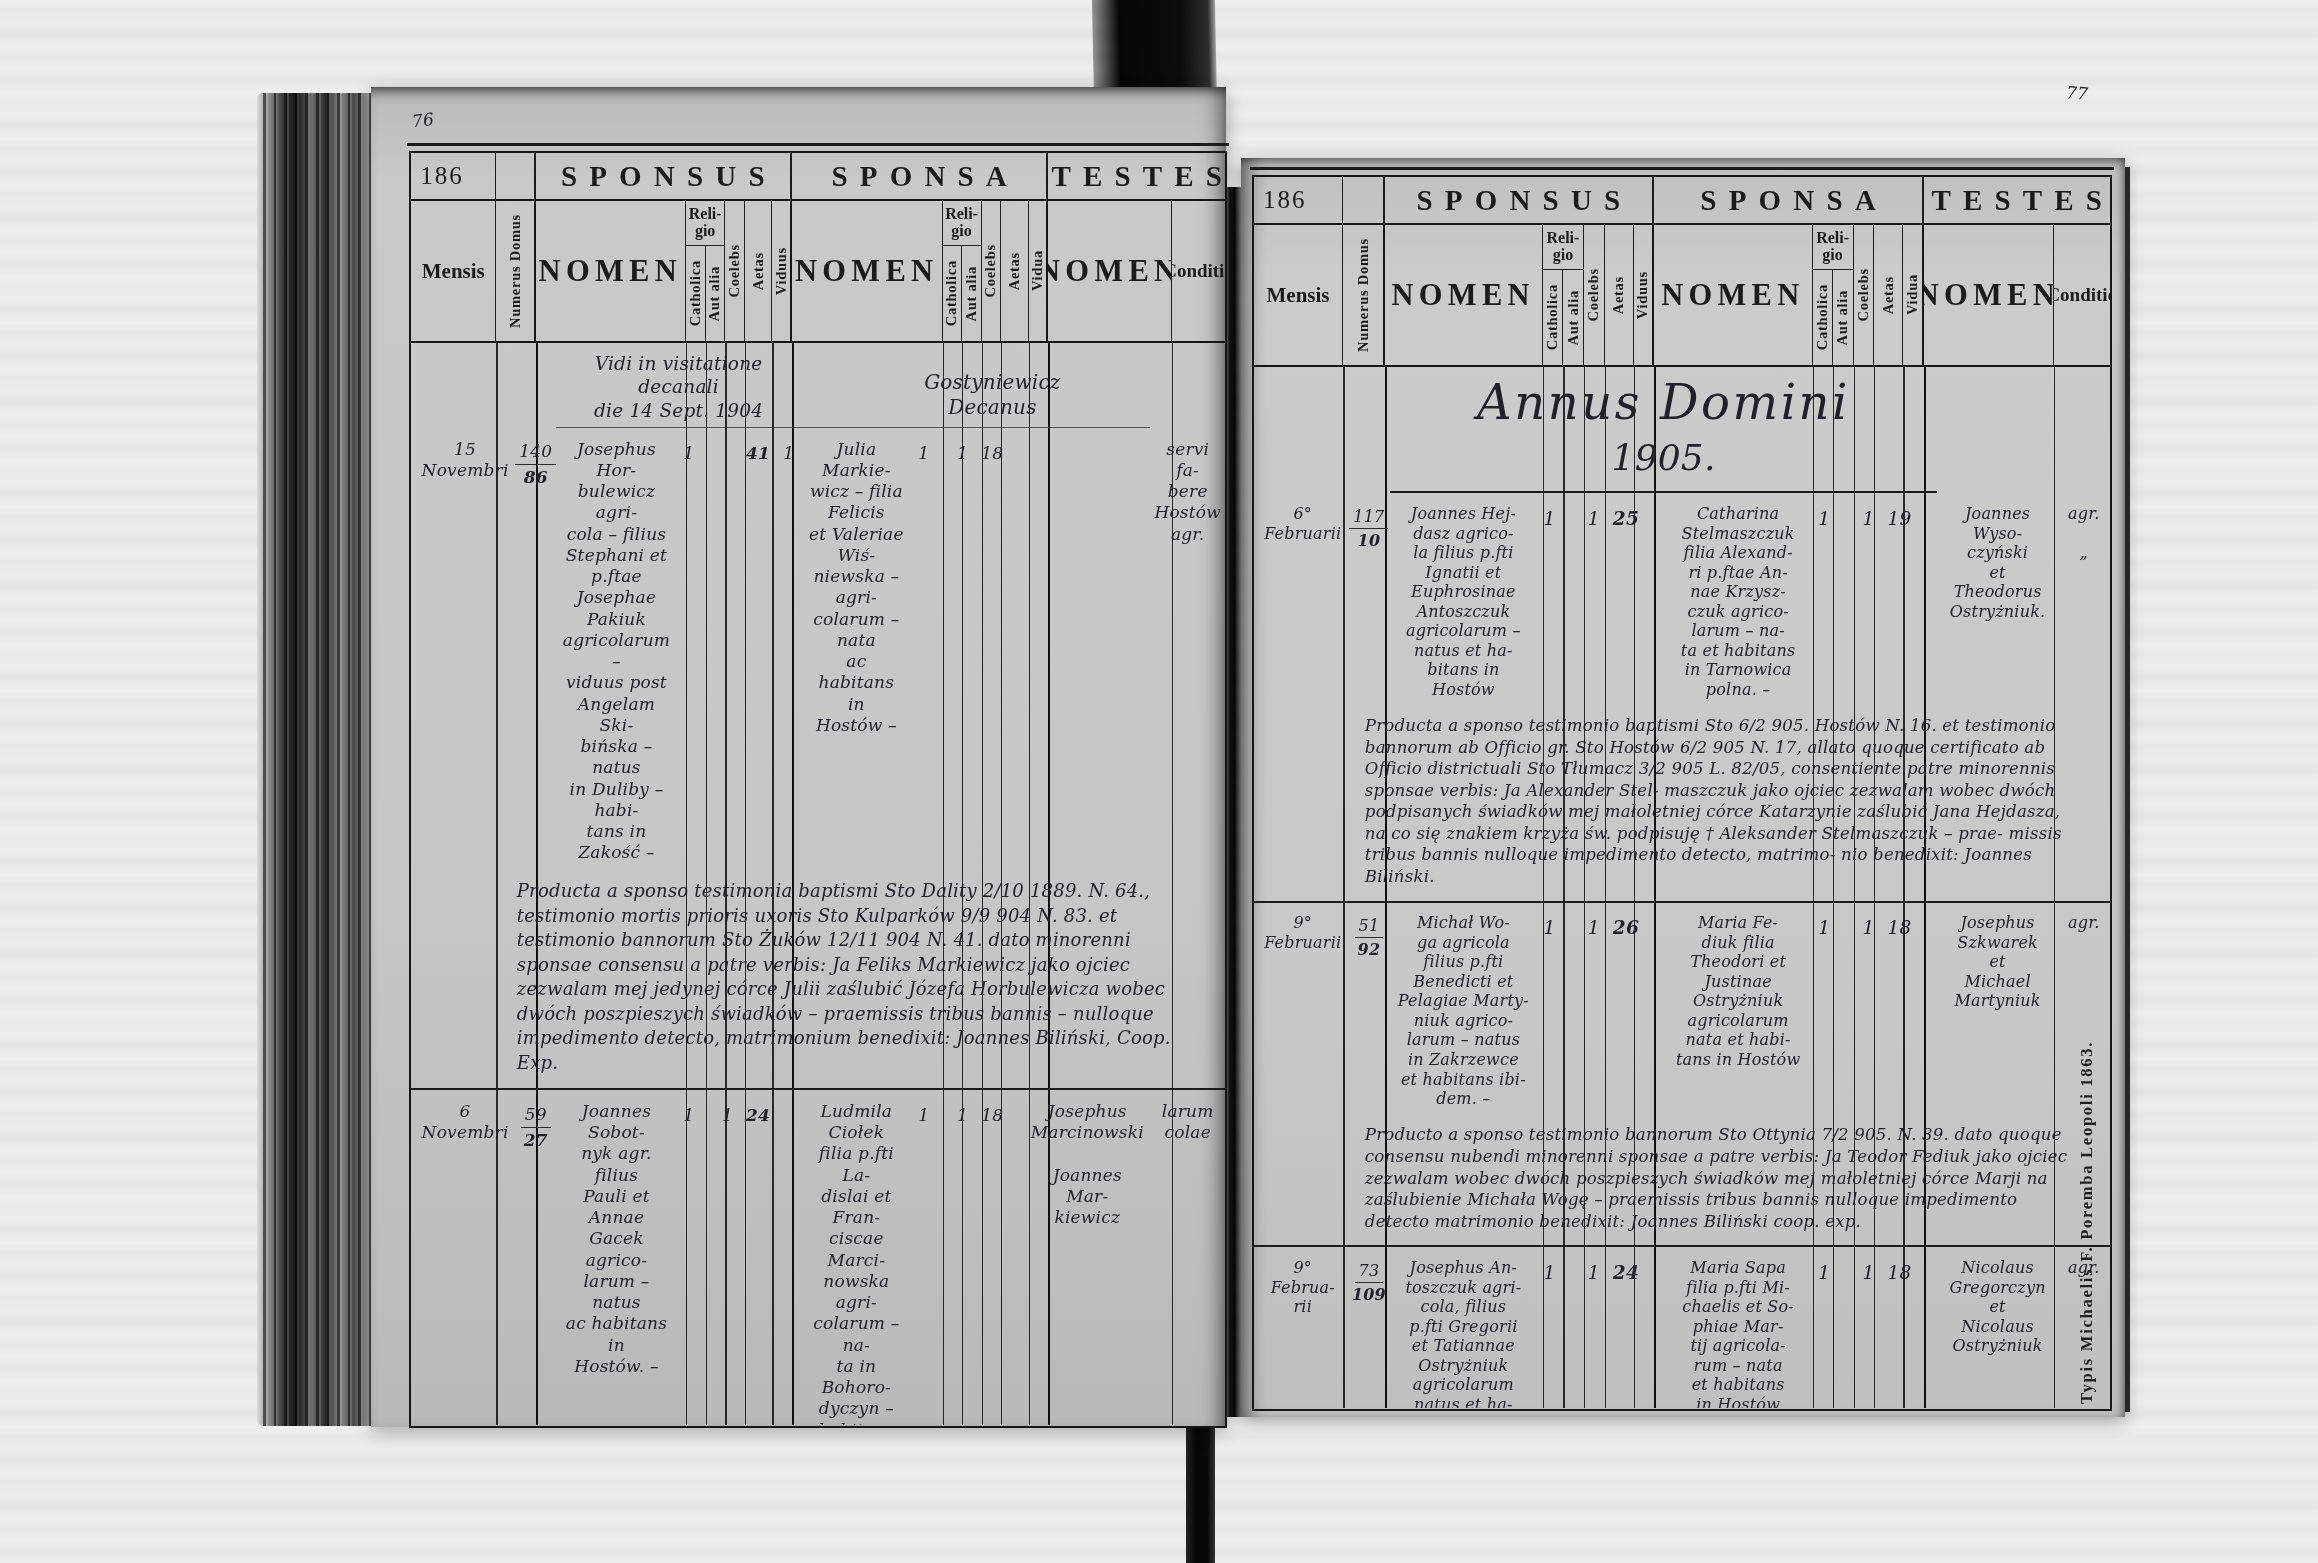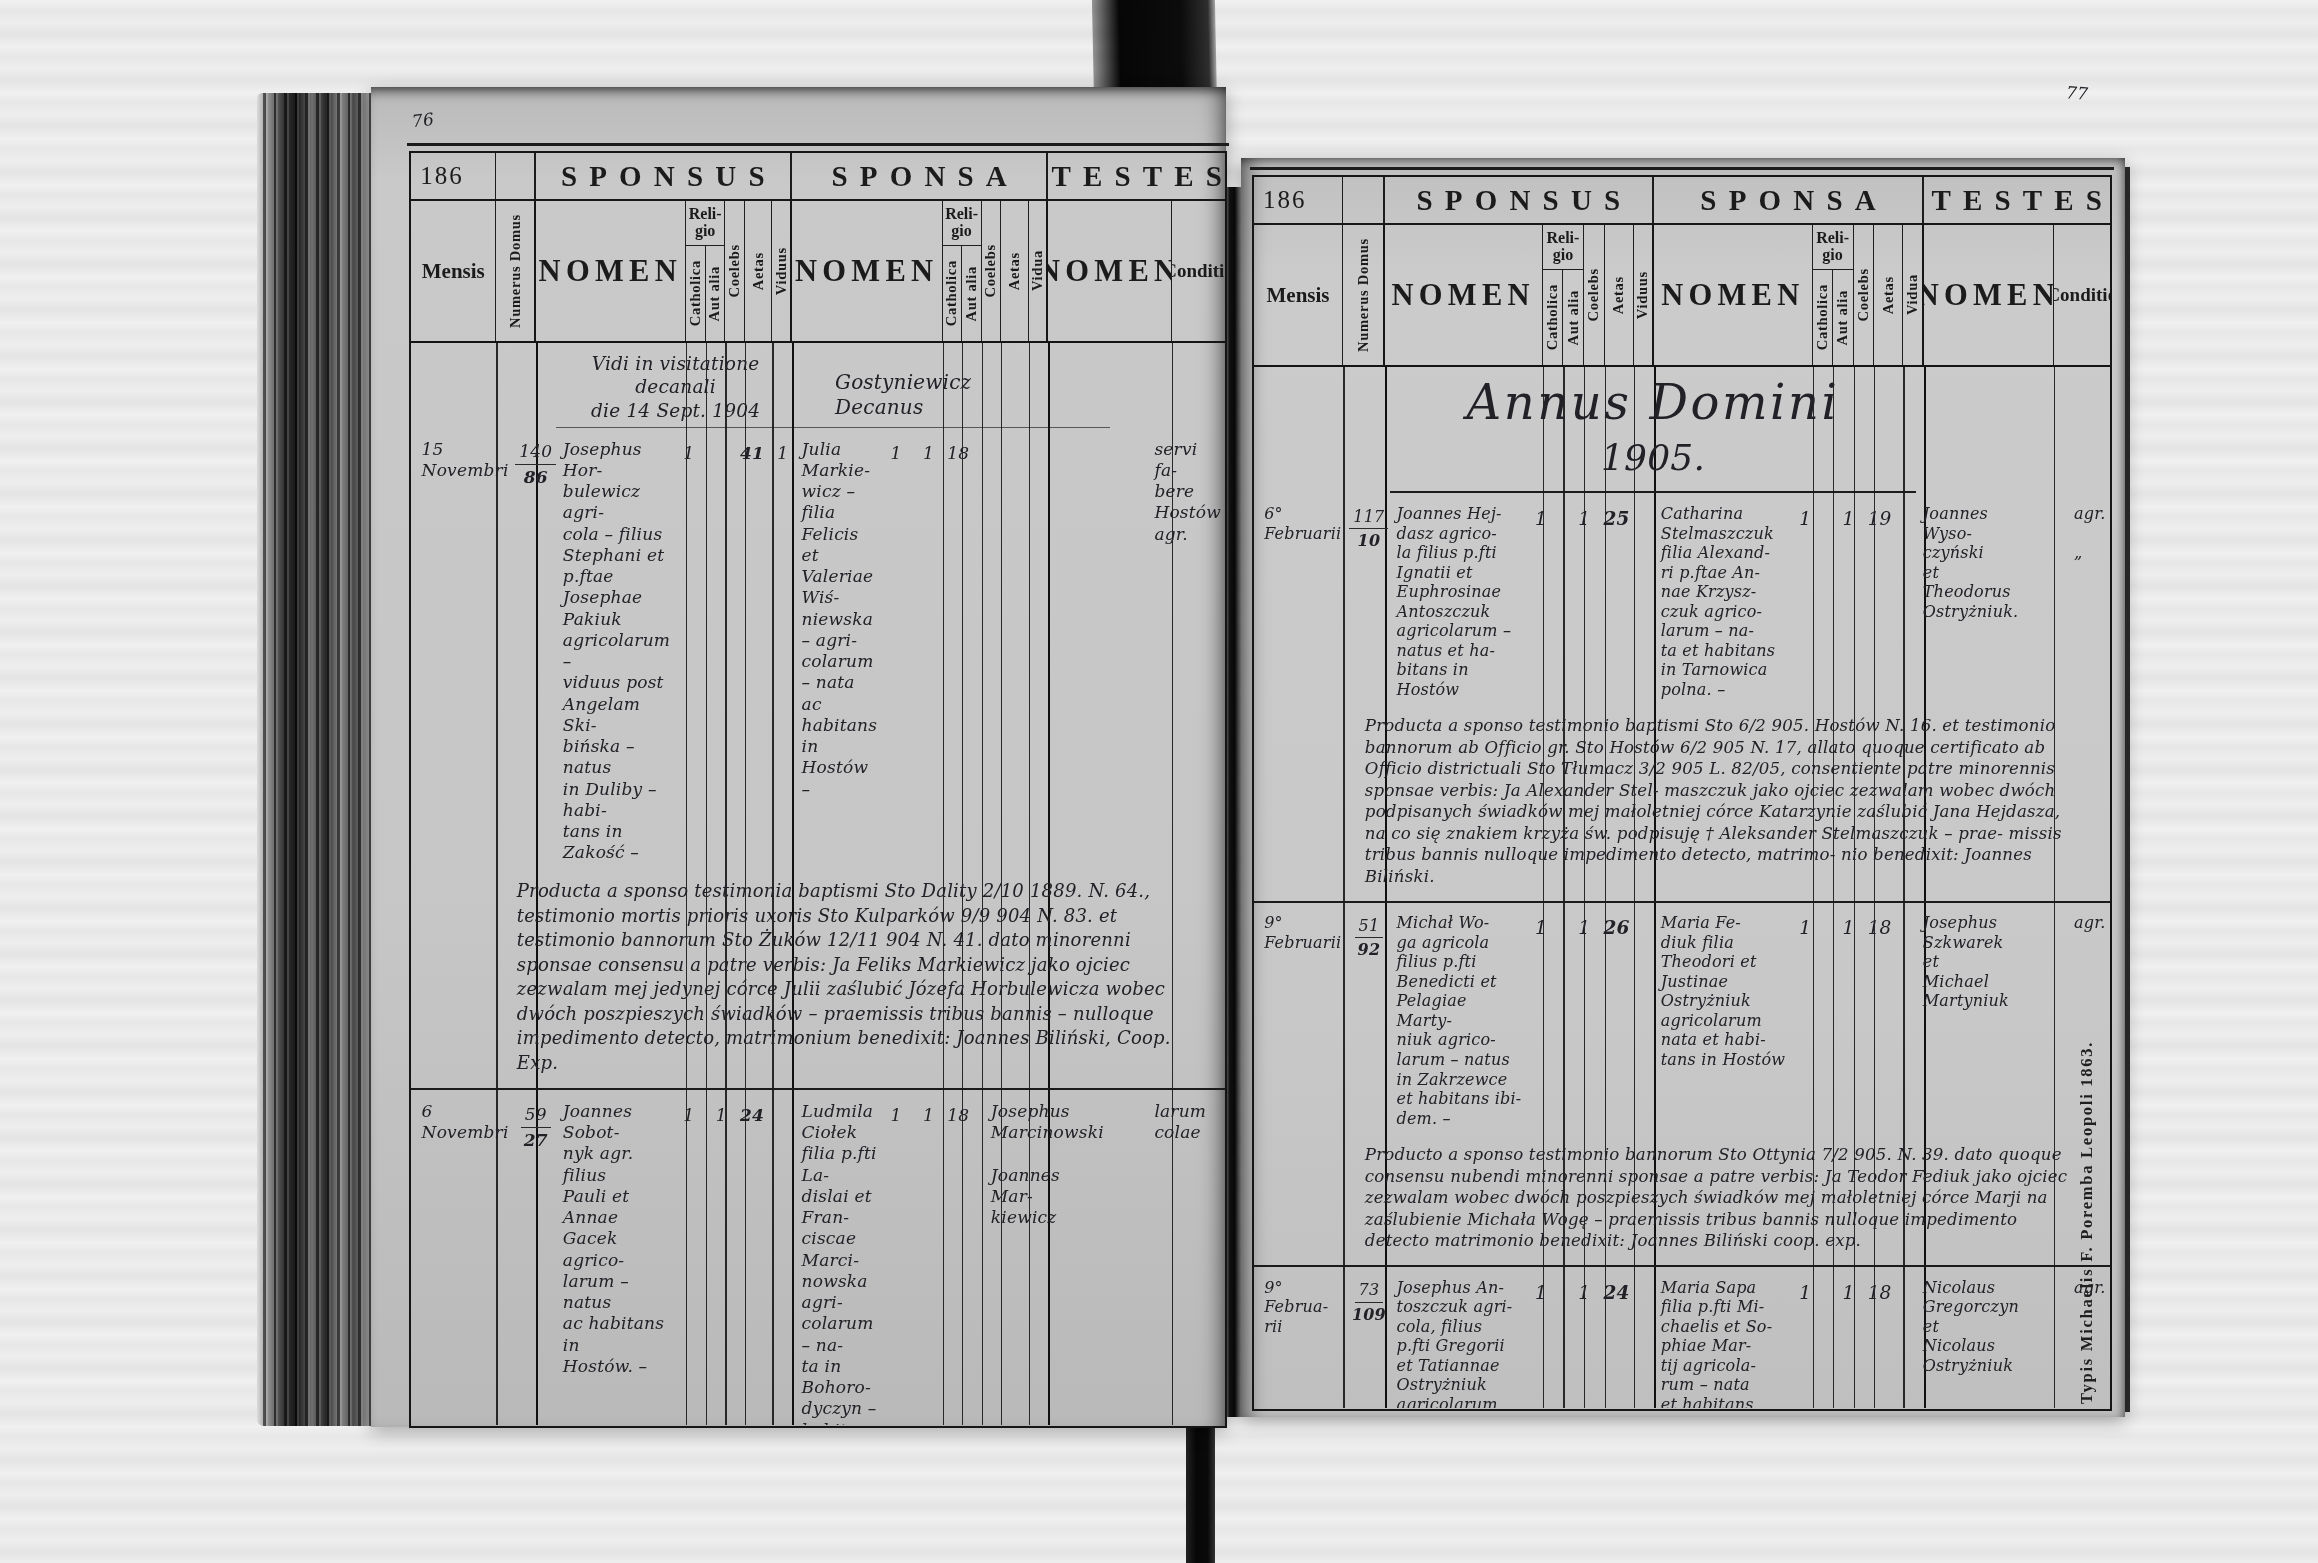--- a/index.html
+++ b/index.html
@@ -82,28 +82,28 @@
 
   .cell{padding:10.6px 6.6px 5.3px;}
   .c-mensis{grid-column:1;padding-left:10.6px;}
   .c-num{grid-column:2;text-align:center;padding:0;}
   .c-sp1{grid-column:3;}
   .c-ca1{grid-column:4;} .c-co1{grid-column:6;}
   .c-ae1{grid-column:7;font-weight:bold;} .c-vi1{grid-column:8;}
   .c-sp2{grid-column:9;}
   .c-ca2{grid-column:10;} .c-co2{grid-column:12;} .c-ae2{grid-column:13;}
   .c-tes{grid-column:15;}
-  .c-cond{grid-column:16;padding:10.6px 4px 5.3px;margin-left:40px;}
+  .c-cond{grid-column:16;padding:10.6px 4px 5.3px;}
   .numv{text-align:center;padding-top:14.6px;font-size:19px;}
   .frac-top{display:block;width:max-content;margin:13.2px auto 0;padding:0 4px 2px;border-bottom:1.3px solid #2a2a2a;}
   .frac-bot{display:block;width:max-content;margin:2px auto 0;padding:0 4px;font-weight:bold;}
 
   .hand{font-family:"DejaVu Serif",serif;font-style:italic;color:#222127;
     font-size:17px;line-height:1.25;letter-spacing:0.2px;}
-  .pre{white-space:pre-line;}
+  .pre{white-space:pre-line;text-align:center;}
   .note{grid-column:1/-1;padding:10.6px 3% 13.2px 13%;font-size:18px;line-height:1.36;}
   .sep{border-bottom:2.6px solid #1b1b1b;}
   .sep2{border-bottom:1.3px solid rgba(25,25,25,.65);}
   .page.right .hand{font-size:16px;line-height:1.22;}
   .page.right .note{font-size:16.6px;line-height:1.3;}
   .page.right .numv{font-size:18.5px;}
 
   .c-intro-a{grid-column:3/9;text-align:center;padding-top:9.3px;font-size:18.5px;}
   .c-intro-b{grid-column:9/16;padding-top:26.5px;padding-left:40px;font-size:20px;}
   .c-annus{grid-column:3/15;text-align:center;padding:6px 0 12px;}

